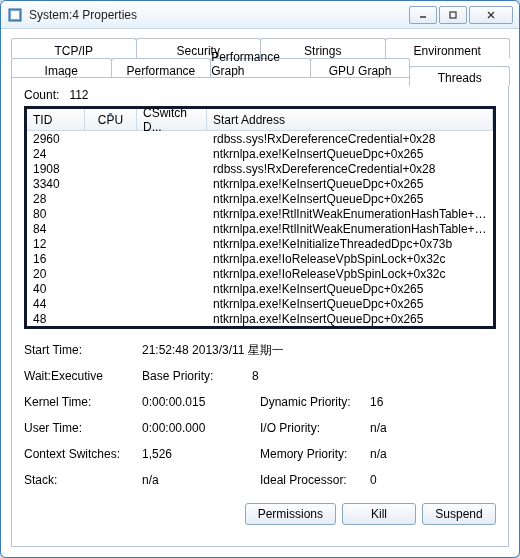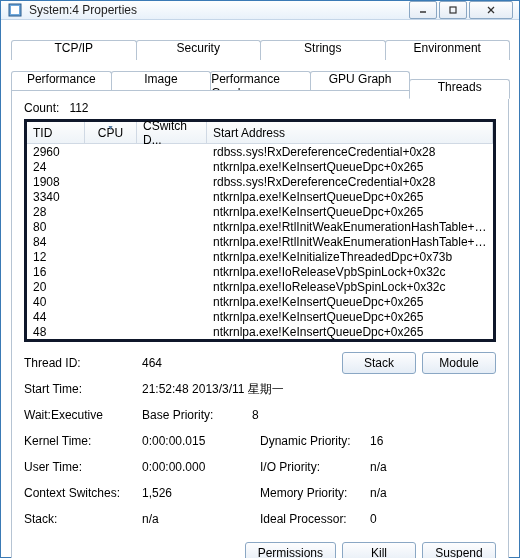--- a/index.html
+++ b/index.html
@@ -1,27 +1,27 @@
 <!DOCTYPE html>
 <html><head>
 <meta charset="utf-8">
 <style>
   * { box-sizing: border-box; font-family: "Segoe UI", Tahoma, sans-serif; font-size: 12px; }
   body { margin: 0; width: 520px; height: 558px; background: #d5e4f3; overflow: hidden; }
-  .window { width: 520px; height: 558px; background: #fff; border: 1px solid #3a7ab5; border-radius: 0; box-shadow: 0 0 4px rgba(0,0,0,0.2); display: flex; flex-direction: column; }
+  .window { width: 520px; height: 558px; background: #fff; border: 1px solid #3a7ab5; border-radius: 6px; box-shadow: 0 0 4px rgba(0,0,0,0.2); display: flex; flex-direction: column; }
   .titlebar { height: 28px; background: linear-gradient(#fdfefe,#e8f1fa); border-bottom: 1px solid #c5d6e8; display: flex; align-items: center; padding: 0 6px; border-radius: 6px 6px 0 0; }
   .title-icon { width: 16px; height: 16px; margin-right: 6px; }
   .title-text { flex: 1; color: #222; }
   .winbtn { width: 28px; height: 18px; border: 1px solid #8aa7c4; background: linear-gradient(#fdfdfe,#e5edf6); border-radius: 2px; margin-left: 2px; display: flex; align-items: center; justify-content: center; }
   .winbtn.close { width: 44px; }
   .winbtn svg { width: 10px; height: 10px; }
   .client { flex: 1; padding: 8px 10px 10px 10px; display: flex; flex-direction: column; }
   .tabpanel { flex: 1; border: 1px solid #b6c4d3; background: #fff; display: flex; flex-direction: column; position: relative; }
   .tabs-row { display: flex; position: relative; top: 1px; }
-  .tab { flex: 1; height: 20px; border: 1px solid #b6c4d3; border-bottom: none; background: #fff; display: flex; align-items: flex-start; justify-content: center; margin-right: -1px; cursor: default; border-radius: 3px 3px 0 0; margin-top: 11px; }
+  .tab { flex: 1; height: 20px; border: 1px solid #b6c4d3; border-bottom: none; background: #fff; display: flex; align-items: flex-end; justify-content: center; margin-right: -1px; cursor: default; border-radius: 3px 3px 0 0; }
   .tab.active { background: #fff; z-index: 2; border-bottom: 1px solid #fff; position: relative; top: 8px; }
   .tabcontent { flex: 1; padding: 10px 12px 10px 12px; display: flex; flex-direction: column; }
   .count-row { margin-bottom: 4px; }
   .listbox { border: 3px solid #0f172a; flex: 0 0 210px; display: flex; flex-direction: column; }
   .listheader { display: flex; height: 22px; background: linear-gradient(#fdfdfd,#eef3f8); border-bottom: 1px solid #d0d9e4; }
   .listheader .col { border-right: 1px solid #d0d9e4; display: flex; align-items: center; padding: 0 6px; position: relative; }
   .col-tid { width: 58px; }
   .col-cpu { width: 52px; justify-content: center; }
   .col-cs  { width: 70px; }
   .col-sa  { flex: 1; }
@@ -86,24 +86,24 @@
         </div>
       <div class="tab">
           <span>Strings</span>
         </div>
       <div class="tab">
           <span>Environment</span>
         </div>
     </div>
     <div class="tabs-row">
       <div class="tab">
+          <span>Image</span>
+        </div>
+      <div class="tab">
           <span>Performance</span>
-        </div>
-      <div class="tab">
-          <span>Image</span>
         </div>
       <div class="tab">
           <span>Performance Graph</span>
         </div>
       <div class="tab">
           <span>GPU Graph</span>
         </div>
       <div class="tab active">
           <span>Threads</span>
         </div>
@@ -209,31 +209,20 @@
               <div class="row">
                 <span class="cell cell-tid">48</span>
                 <span class="cell cell-cpu"></span>
                 <span class="cell cell-cs"></span>
                 <span class="cell cell-sa">ntkrnlpa.exe!KeInsertQueueDpc+0x265</span>
               </div>
             </div>
         </div>
 
         <div class="details">
-          <div class="drow">
-            <span class="dlab1">Thread ID:</span>
-            <span class="dval1">464</span>
-            <span style="flex:1"></span>
-            <span class="btn wide">
-                <span>Stack</span>
-              </span>
-            <span class="btn wide">
-                <span>Module</span>
-              </span>
-          </div>
           <div class="drow">
             <span class="dlab1">Start Time:</span>
             <span>21:52:48  2013/3/11 星期一</span>
           </div>
           <div class="drow">
             <span class="dval1">Wait:Executive</span>
             <span class="dlab2">Base Priority:</span>
             <span class="dval2">8</span>
           </div>
           <div class="drow">

